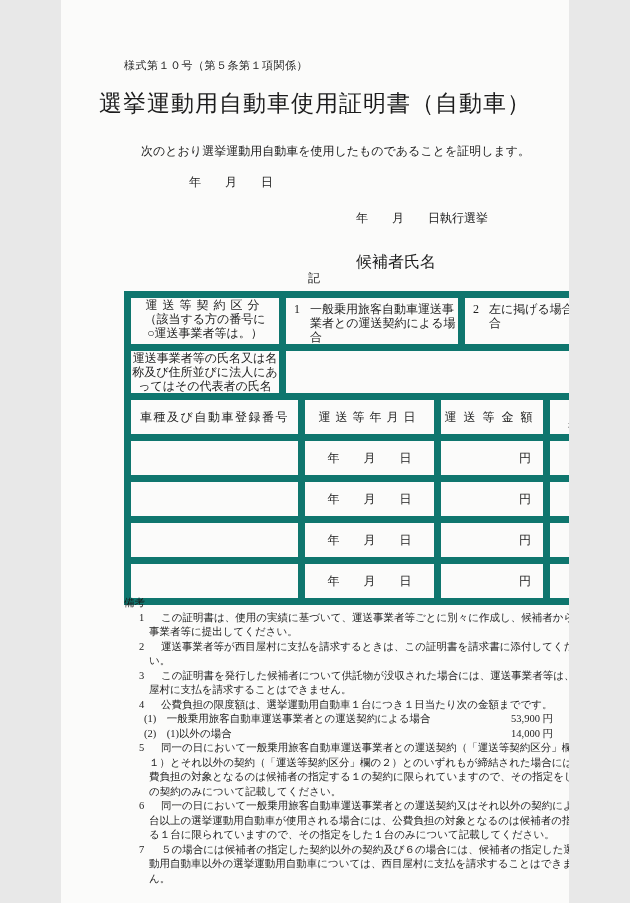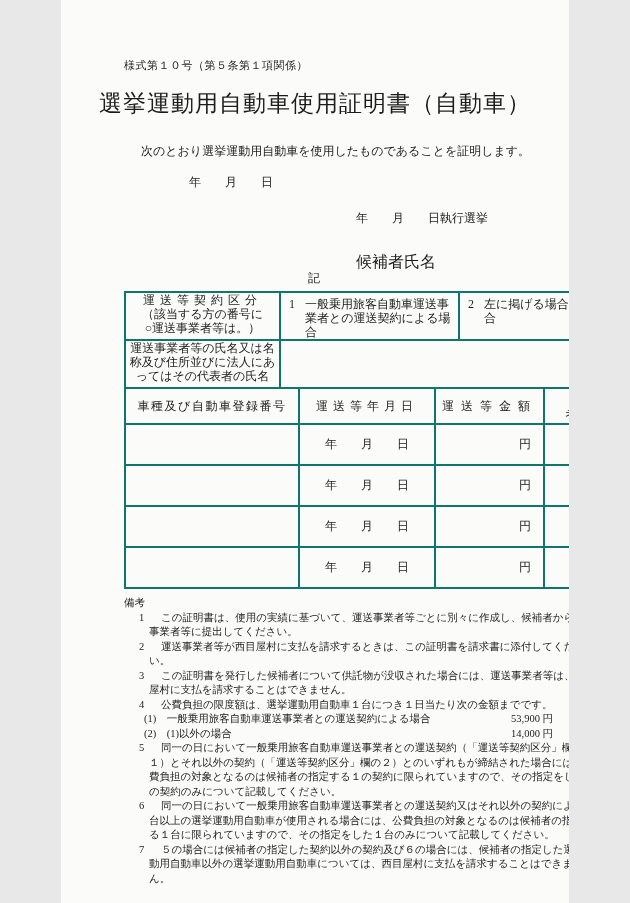--- a/index.html
+++ b/index.html
@@ -41,21 +41,21 @@
     text-align:center;font-size:12px;letter-spacing:2px;
   }
   .main-table{
     position:absolute;left:63px;top:291px;
     border-collapse:collapse;table-layout:fixed;
     width:504px;
     border:2px solid #1c1c1c;
     font-size:12px;
   }
   .main-table td{
-    border:2px solid #0f766e;
+    border:7px solid #0f766e;
     padding:0;vertical-align:top;
     overflow:hidden;
   }
   .r1{height:44px;}
   .r2{height:48px;}
   .rh{height:35px;}
   .rd{height:41px;}
   .cell-contract-label{text-align:center;padding-top:3px;line-height:14px;}
   .cell-contract-label .spread{letter-spacing:5px;}
   .opt{display:flex;align-items:flex-start;padding:4px 2px 0 8px;line-height:14px;}

